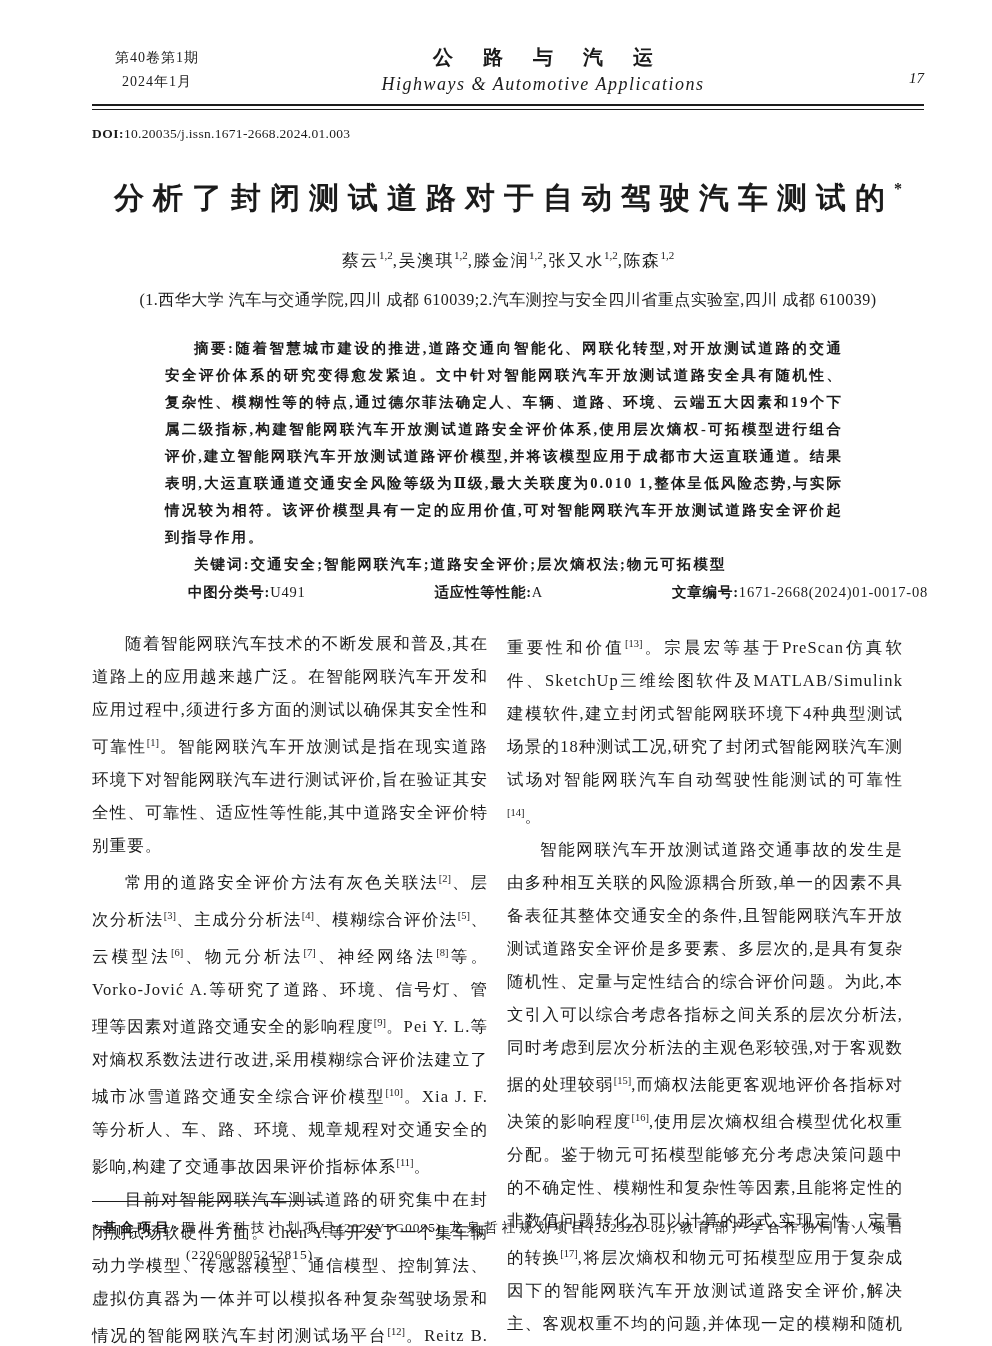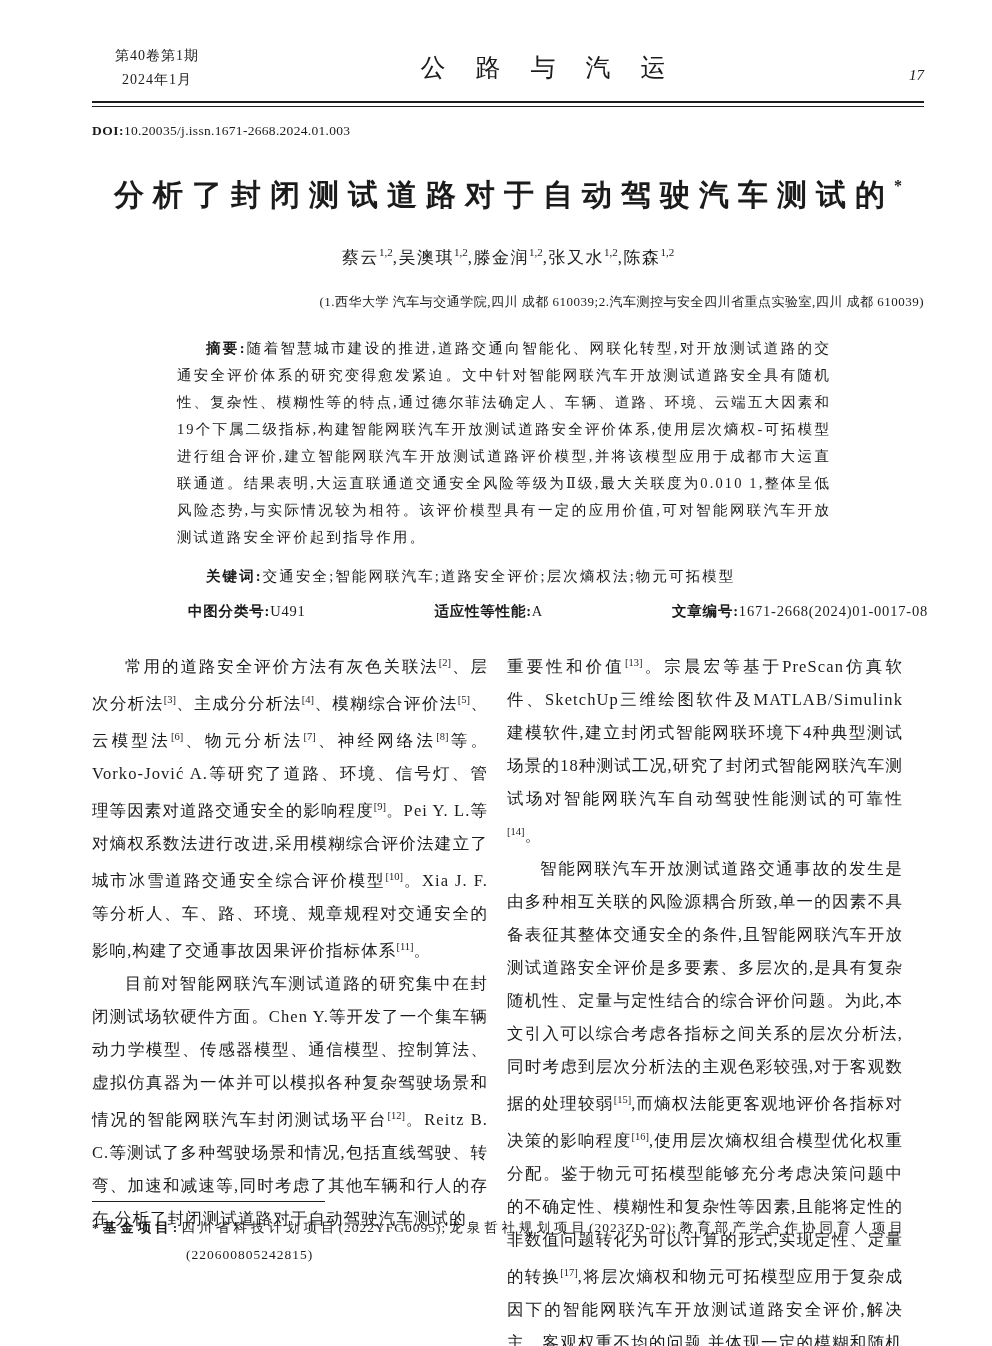--- a/index.html
+++ b/index.html
@@ -11,37 +11,37 @@
     color:#1b1b1b;
     font-family:"Liberation Serif","DejaVu Serif",serif;
     box-sizing:border-box;
     padding:44px 68px 30px 92px;
     overflow:hidden;
   }
   
   .journal-header{display:flex;justify-content:space-between;align-items:center;}
   .issue-block{font-size:14px;line-height:1.7;text-align:center;width:130px;letter-spacing:1px;}
   .journal-names{flex:1;text-align:center;}
-  .journal-cn{font-size:25px;font-weight:normal;letter-spacing:30px;margin-right:-30px;}
+  .journal-cn{font-size:20px;font-weight:bold;letter-spacing:30px;margin-right:-30px;}
   .journal-en{font-size:18px;font-style:italic;margin-top:3px;letter-spacing:1.5px;}
   .pageno{font-size:15px;width:60px;text-align:right;align-self:flex-end;padding-bottom:8px;font-style:italic;}
   .double-rule{margin-top:9px;height:3px;border-top:2.5px solid #1d1d1d;border-bottom:1.5px solid #1d1d1d;}
   
   .doi-line{margin-top:16px;font-size:13.5px;letter-spacing:0.3px;}
   .doi-line b{letter-spacing:0.5px;}
   
   .paper-title{margin:36px 0 0 0;text-align:center;font-size:30px;font-weight:700;letter-spacing:9px;}
   .paper-title sup{font-size:16px;letter-spacing:0;vertical-align:14px;}
   .authors{margin-top:30px;text-align:center;font-size:17px;letter-spacing:1.5px;}
   .authors sup{font-size:11px;letter-spacing:0;vertical-align:7px;}
-  .affiliation{margin-top:24px;text-align:right;font-size:13px;letter-spacing:0.5px;}
+  .affiliation{margin-top:18px;text-align:center;font-size:16px;letter-spacing:0.5px;}
   
   .abstract-wrap{margin:24px 0 0 73px;width:678px;font-size:14.5px;line-height:27px;
                  text-align:justify;letter-spacing:2.1px;}
-  .abstract-wrap p{margin:12px;text-indent:2em;}
+  .abstract-wrap p{margin:0;text-indent:2em;font-weight:bold;}
   .abstract-wrap b{letter-spacing:2.1px;}
   .meta-row{margin:5px 0 0 96px;width:740px;display:flex;justify-content:space-between;
             font-size:14.5px;letter-spacing:0.8px;}
   
   .columns{display:flex;gap:19px;margin-top:25px;}
   .col{width:396px;font-size:16.5px;line-height:33px;text-align:justify;letter-spacing:1.1px;}
   .col p{margin:0;}
   .col p.indent{text-indent:2em;}
   sup.ref{font-size:10.5px;letter-spacing:0;vertical-align:6px;}
   
@@ -56,20 +56,21 @@
 
 <div class="page">
 
   <div class="journal-header">
     <div class="issue-block">
       <div>第40卷第1期</div>
       <div>2024年1月</div>
     </div>
     <div class="journal-names">
       <div class="journal-cn">公路与汽运</div>
+      <div class="journal-en">Highways &amp; Automotive Applications</div>
     </div>
     <div class="pageno">17</div>
   </div>
 
   <div class="double-rule"></div>
 
   <div class="doi-line"><b>DOI:</b><span>10.20035/j.issn.1671-2668.2024.01.003</span></div>
 
   <h1 class="paper-title"><span>分析了封闭测试道路对于自动驾驶汽车测试的</span><sup>*</sup></h1>
 
@@ -83,20 +84,21 @@
   </div>
 
   <div class="meta-row">
     <span><b>中图分类号:</b><span>U491</span></span>
     <span><b>适应性等性能:</b><span>A</span></span>
     <span><b>文章编号:</b><span>1671-2668(2024)01-0017-08</span></span>
   </div>
 
   <div class="columns">
     <div class="col">
+        <p class="indent">随着智能网联汽车技术的不断发展和普及,其在道路上的应用越来越广泛。在智能网联汽车开发和应用过程中,须进行多方面的测试以确保其安全性和可靠性<sup class="ref">[1]</sup>。智能网联汽车开放测试是指在现实道路环境下对智能网联汽车进行测试评价,旨在验证其安全性、可靠性、适应性等性能,其中道路安全评价特别重要。</p>
         <p class="indent">常用的道路安全评价方法有灰色关联法<sup class="ref">[2]</sup>、层次分析法<sup class="ref">[3]</sup>、主成分分析法<sup class="ref">[4]</sup>、模糊综合评价法<sup class="ref">[5]</sup>、云模型法<sup class="ref">[6]</sup>、物元分析法<sup class="ref">[7]</sup>、神经网络法<sup class="ref">[8]</sup>等。Vorko-Jović A.等研究了道路、环境、信号灯、管理等因素对道路交通安全的影响程度<sup class="ref">[9]</sup>。Pei Y. L.等对熵权系数法进行改进,采用模糊综合评价法建立了城市冰雪道路交通安全综合评价模型<sup class="ref">[10]</sup>。Xia J. F.等分析人、车、路、环境、规章规程对交通安全的影响,构建了交通事故因果评价指标体系<sup class="ref">[11]</sup>。</p>
         <p class="indent">目前对智能网联汽车测试道路的研究集中在封闭测试场软硬件方面。Chen Y.等开发了一个集车辆动力学模型、传感器模型、通信模型、控制算法、虚拟仿真器为一体并可以模拟各种复杂驾驶场景和情况的智能网联汽车封闭测试场平台<sup class="ref">[12]</sup>。Reitz B. C.等测试了多种驾驶场景和情况,包括直线驾驶、转弯、加速和减速等,同时考虑了其他车辆和行人的存在,分析了封闭测试道路对于自动驾驶汽车测试的</p>
       </div>
     <div class="col">
         <p>重要性和价值<sup class="ref">[13]</sup>。宗晨宏等基于PreScan仿真软件、SketchUp三维绘图软件及MATLAB/Simulink建模软件,建立封闭式智能网联环境下4种典型测试场景的18种测试工况,研究了封闭式智能网联汽车测试场对智能网联汽车自动驾驶性能测试的可靠性<sup class="ref">[14]</sup>。</p>
         <p class="indent">智能网联汽车开放测试道路交通事故的发生是由多种相互关联的风险源耦合所致,单一的因素不具备表征其整体交通安全的条件,且智能网联汽车开放测试道路安全评价是多要素、多层次的,是具有复杂随机性、定量与定性结合的综合评价问题。为此,本文引入可以综合考虑各指标之间关系的层次分析法,同时考虑到层次分析法的主观色彩较强,对于客观数据的处理较弱<sup class="ref">[15]</sup>,而熵权法能更客观地评价各指标对决策的影响程度<sup class="ref">[16]</sup>,使用层次熵权组合模型优化权重分配。鉴于物元可拓模型能够充分考虑决策问题中的不确定性、模糊性和复杂性等因素,且能将定性的非数值问题转化为可以计算的形式,实现定性、定量的转换<sup class="ref">[17]</sup>,将层次熵权和物元可拓模型应用于复杂成因下的智能网联汽车开放测试道路安全评价,解决主、客观权重不均的问题,并体现一定的模糊和随机性,为智能网联汽车开放测试道路安全评价提供新的方法。</p>
       </div>
   </div>
 
   <div class="footnote">

